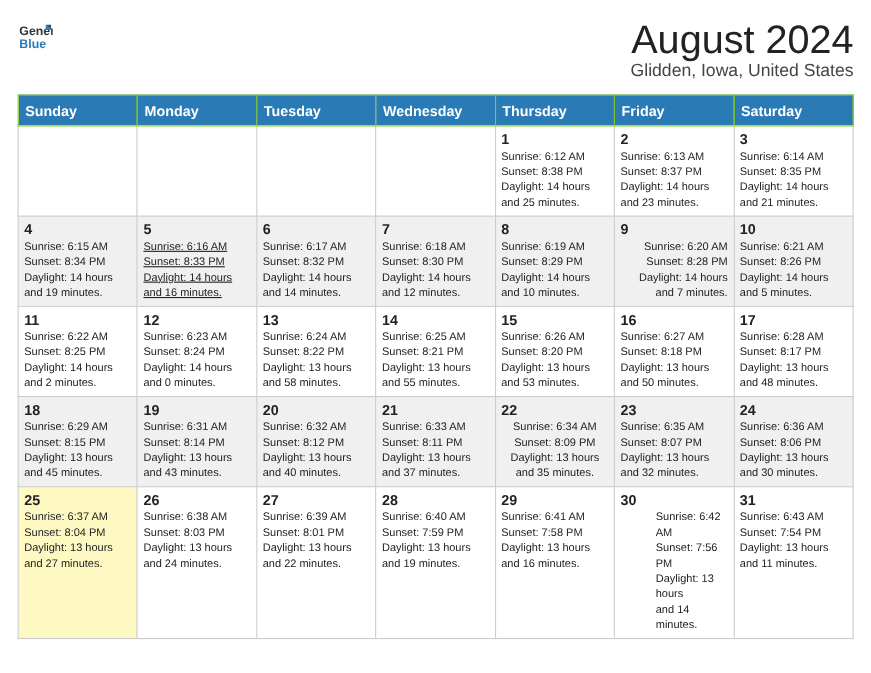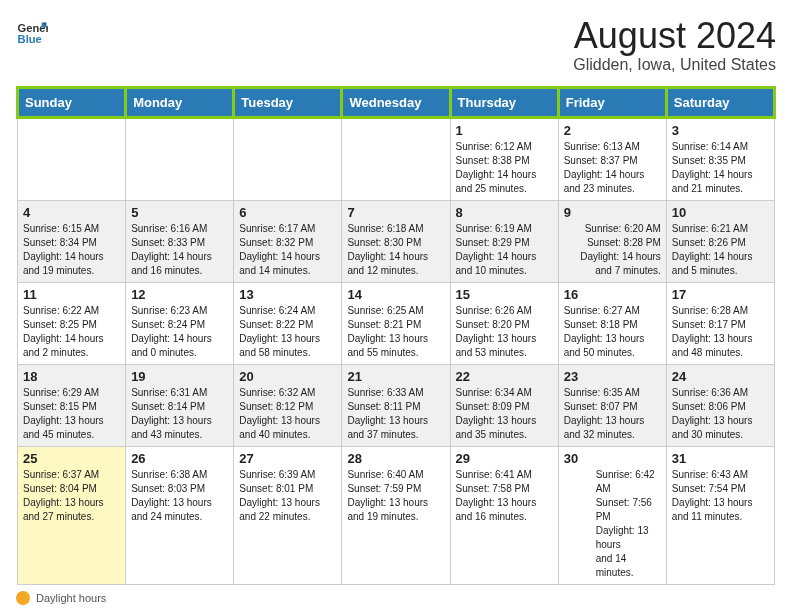--- a/index.html
+++ b/index.html
@@ -46,21 +46,21 @@
       border-collapse: collapse;
       border: 1px solid #ccc;
     }
     .calendar th {
       background-color: #2a7ab5;
       color: #fff;
       font-size: 13px;
       font-weight: bold;
       padding: 6px 6px;
       text-align: left;
-      border: 3px solid #84cc16;
+      border: 1px solid #84cc16;
     }
     .calendar td {
       border: 1px solid #ccc;
       vertical-align: top;
       padding: 4px 5px;
       font-size: 10.5px;
       color: #222;
       width: calc(100% / 7);
       min-height: 80px;
       height: 80px;
@@ -164,21 +164,21 @@
         <tr>
           <td style="background: rgb(240, 240, 240);">
             <span class="day-number">4</span>
             <div class="day-info" style="white-space: pre-line;">Sunrise: 6:15 AM
 Sunset: 8:34 PM
 Daylight: 14 hours
 and 19 minutes.</div>
           </td>
           <td style="background: rgb(240, 240, 240);">
             <span class="day-number">5</span>
-            <div class="day-info" style="white-space: pre-line;">Sunrise: 6:16 AM
+            <div class="day-info" style="white-space: pre-line; text-decoration: underline;">Sunrise: 6:16 AM
 Sunset: 8:33 PM
 Daylight: 14 hours
 and 16 minutes.</div>
           </td>
           <td style="background: rgb(240, 240, 240);">
             <span class="day-number">6</span>
             <div class="day-info" style="white-space: pre-line;">Sunrise: 6:17 AM
 Sunset: 8:32 PM
 Daylight: 14 hours
 and 14 minutes.</div>
@@ -287,21 +287,21 @@
           </td>
           <td style="background: rgb(240, 240, 240);">
             <span class="day-number">21</span>
             <div class="day-info" style="white-space: pre-line;">Sunrise: 6:33 AM
 Sunset: 8:11 PM
 Daylight: 13 hours
 and 37 minutes.</div>
           </td>
           <td style="background: rgb(240, 240, 240);">
             <span class="day-number">22</span>
-            <div class="day-info" style="white-space: pre-line;">Sunrise: 6:34 AM
+            <div class="day-info" style="white-space: pre-line; text-align: center;">Sunrise: 6:34 AM
 Sunset: 8:09 PM
 Daylight: 13 hours
 and 35 minutes.</div>
           </td>
           <td style="background: rgb(240, 240, 240);">
             <span class="day-number">23</span>
             <div class="day-info" style="white-space: pre-line;">Sunrise: 6:35 AM
 Sunset: 8:07 PM
 Daylight: 13 hours
 and 32 minutes.</div>
@@ -361,17 +361,13 @@
             <span class="day-number">31</span>
             <div class="day-info" style="white-space: pre-line;">Sunrise: 6:43 AM
 Sunset: 7:54 PM
 Daylight: 13 hours
 and 11 minutes.</div>
           </td>
         </tr>
       </tbody>
   </table>
 
-  <div class="footer-note">
-    <span class="footer-sun"></span>
-    <span>Daylight hours</span>
-  </div>
 </div>
 
 </body></html>

